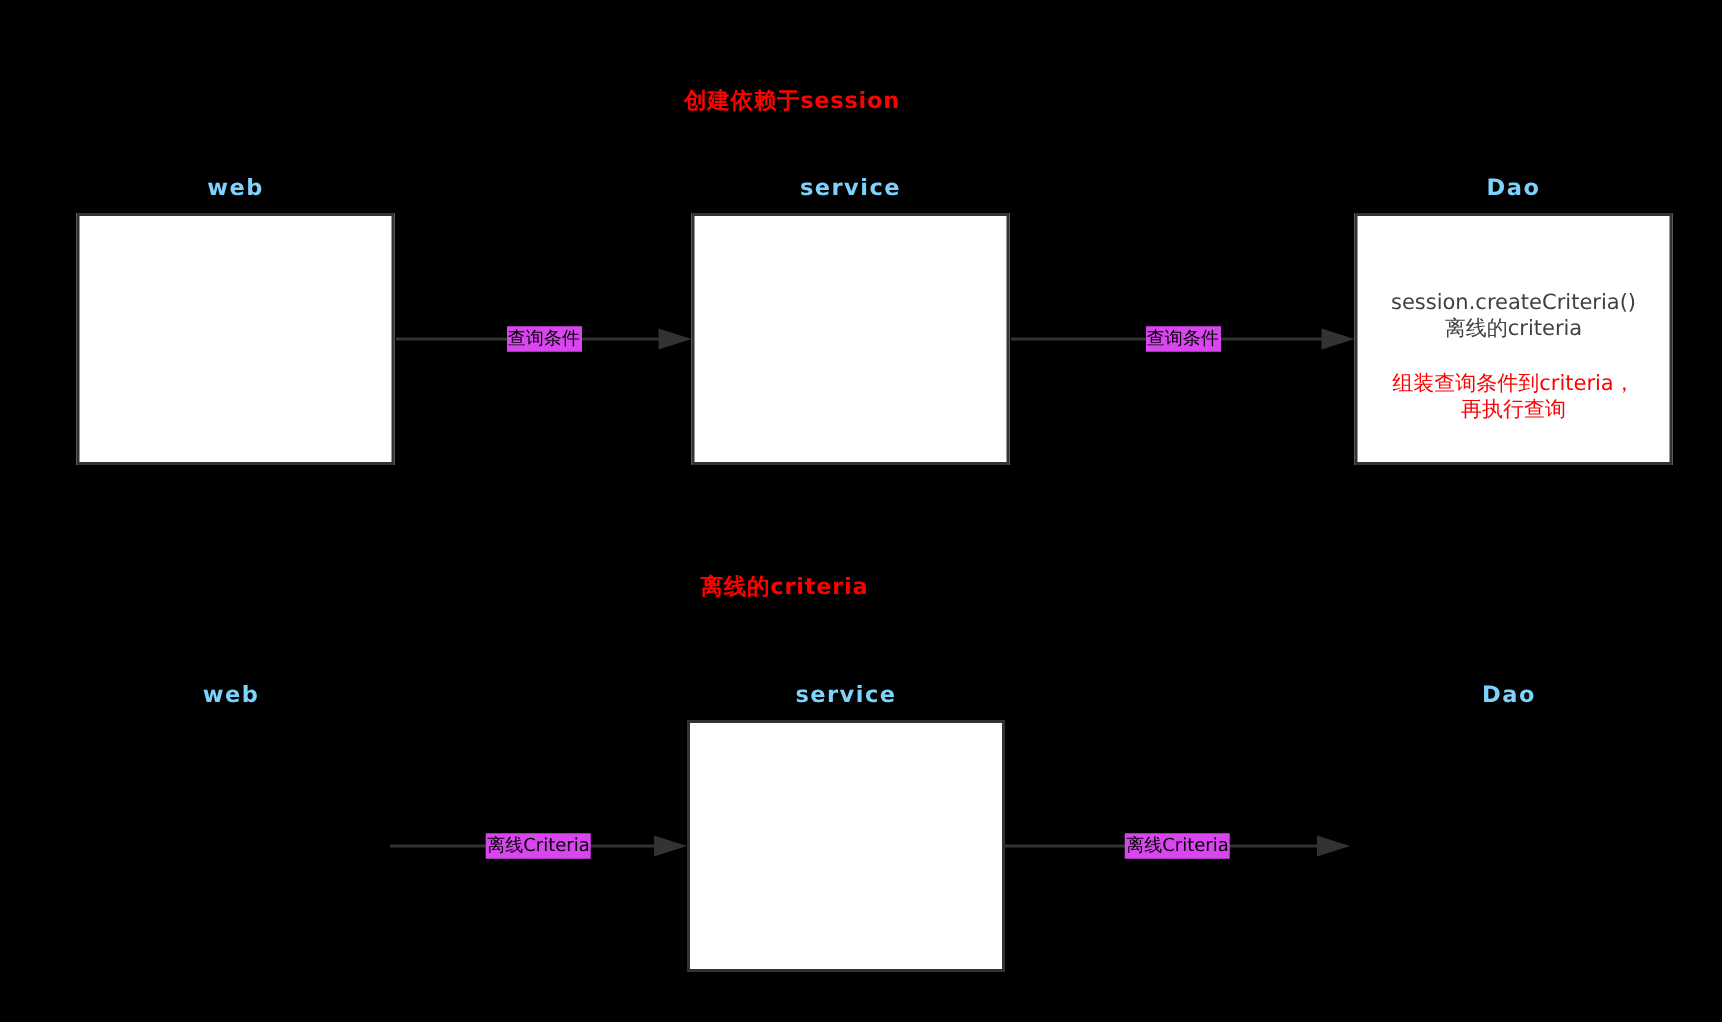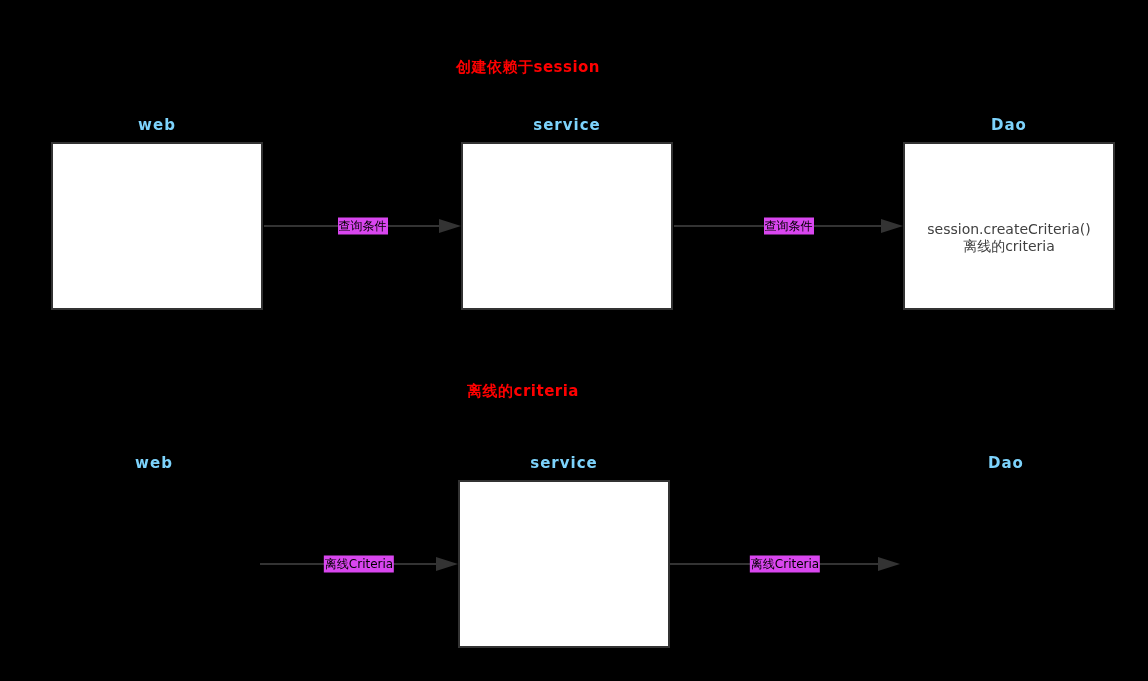--- a/index.html
+++ b/index.html
@@ -109,20 +109,24 @@
     <div class="node"></div>
   </div>
 
   <div class="col" style="left:903px; top:108px;">
     <div class="lane-label">Dao</div>
     <div class="node offset-down">
       <div class="para">
         <span class="line">session.createCriteria()</span>
         <span class="line">离线的criteria</span>
       </div>
+      <div class="para red">
+        <span class="line">组装查询条件到criteria，</span>
+        <span class="line">再执行查询</span>
+      </div>
     </div>
   </div>
 
   <div class="arrow" style="left:264px; top:215px; width:197px;">
     <div class="shaft"></div>
     <div class="head"></div>
     <span class="arrow-label">查询条件</span>
   </div>
 
   <div class="arrow" style="left:674px; top:215px; width:229px;">

